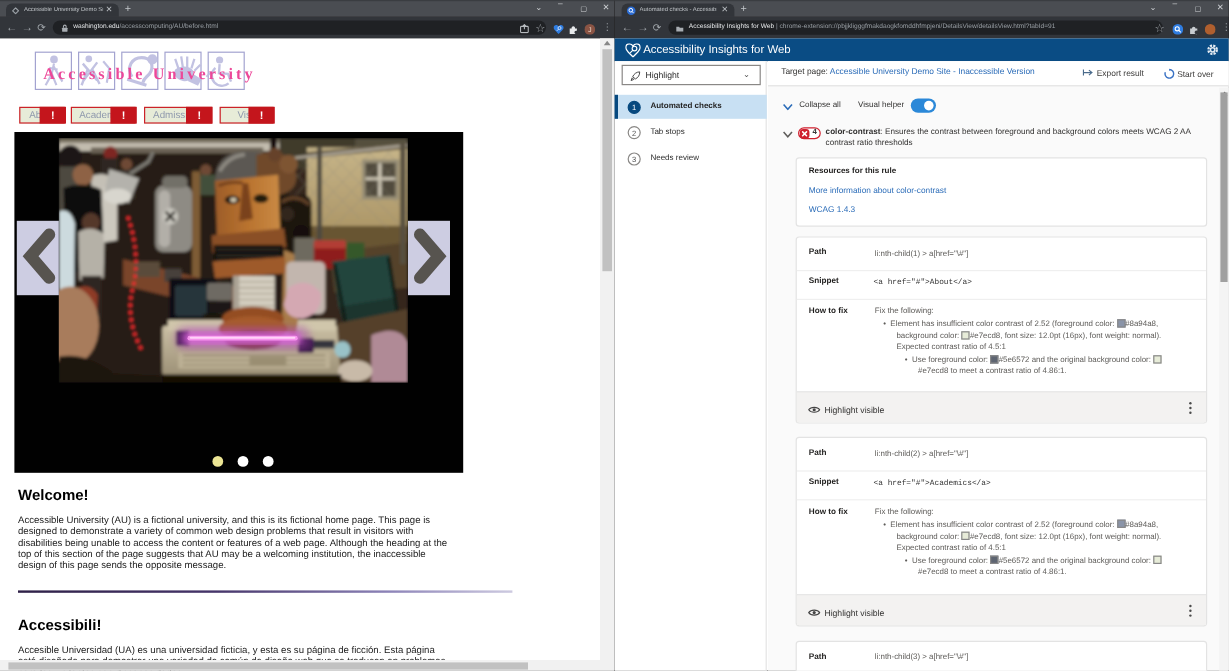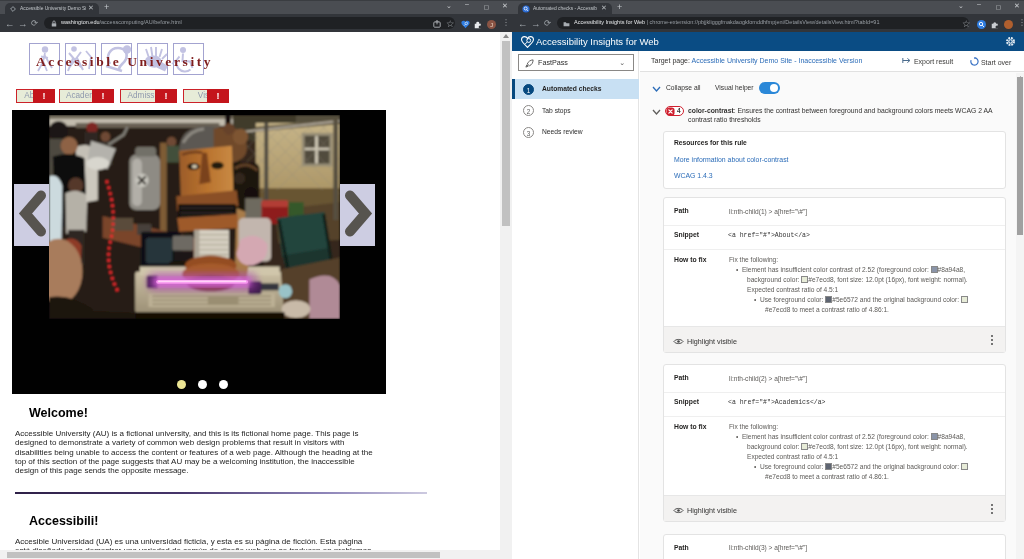--- a/index.html
+++ b/index.html
@@ -27,31 +27,31 @@
 .page { position:absolute; top:31.5px; left:0; right:0; bottom:0; background:#fff; }
 
 
 .vsb { position:absolute; width:12px; background:#f1f1f1; }
 .vsb .thumb { position:absolute; left:2px; width:8px; background:#c1c1c1; }
 .hsb { position:absolute; height:9px; background:#f1f1f1; }
 .hsb .thumb { position:absolute; top:1.5px; height:6px; background:#c1c1c1; }
 
 
 .logosq { position:absolute; top:11.5px; width:31px; height:32px; border:1px solid #a3a3d0; }
-#logotext { position:absolute; left:36px; top:22px; font-family:"Liberation Serif", serif; font-weight:bold; font-size:13.5px; letter-spacing:2.6px; color:#7f1d1d; white-space:nowrap; }
+#logotext { position:absolute; left:36px; top:22px; font-family:"Liberation Serif", serif; font-weight:bold; font-size:13.5px; letter-spacing:2.6px; color:#ec4899; white-space:nowrap; }
 .navbtn { position:absolute; top:57.5px; height:14px; border:1px solid #cc2229; background:#e7ecd8; color:#8f99ad; font-size:8.2px; text-align:center; line-height:12px; overflow:hidden; }
 .badge { position:absolute; top:57.5px; height:14px; width:22px; background:#c4151c; color:#fff; font-size:9px; font-weight:bold; text-align:center; line-height:14px; }
 
 #carousel { position:absolute; left:12px; top:78.5px; width:374px; height:284px; background:#010101; }
 #photo { position:absolute; left:37px; top:4.5px; width:291px; height:204px; }
 .arrowbox { position:absolute; top:74px; width:35px; height:62px; background:#cdcde2; }
 .caption { position:absolute; left:0; width:374px; top:224px; color:#d2d7dc; font-size:12.4px; line-height:14.8px; text-align:center; }
 .dot { position:absolute; top:270px; width:9px; height:9px; border-radius:50%; background:#fff; }
 
-.lh1 { position:absolute; left:29px; font-size:12.5px; font-weight:bold; color:#000; }
+.lh1 { position:absolute; left:15px; font-size:12.5px; font-weight:bold; color:#000; }
 .lpara { position:absolute; left:15px; width:363px; font-size:8px; line-height:9.3px; color:#1c1c1c; }
 #divider { position:absolute; left:15px; top:460px; width:412px; height:2.5px; background:linear-gradient(to right, #2e2047, #46356a 40%, #8d84b8 75%, #cdcae0 100%); }
 
 
 #aihead { position:absolute; left:0; top:0.5px; width:512px; height:19px; background:#0a4c84; color:#fff; }
 #aihead .t { position:absolute; left:24px; top:4px; font-size:9.5px; }
 #sidebar { position:absolute; left:0; top:19.5px; width:127px; bottom:0; background:#fff; border-right:1px solid #e4e4e4; }
 #fastpass { position:absolute; left:6px; top:3px; width:116px; height:17px; border:1px solid #8a8886; background:#fff; font-size:7.2px; color:#2b2b2b; line-height:16px; }
 .navitem { position:absolute; left:0; width:127px; height:20px; font-size:6.7px; color:#2b2b2b; }
 .navitem .num { position:absolute; left:11px; top:4.5px; width:11px; height:11px; border:1px solid #8a8886; border-radius:50%; text-align:center; line-height:11px; font-size:6.3px; color:#555; }
@@ -431,21 +431,21 @@
               <circle cx="10" cy="10" r="6.4" stroke-width="3.4" stroke-dasharray="3.35 1.7"></circle>
               <circle cx="10" cy="10" r="3.2" stroke-width="2.2"></circle>
             </g>
           </svg>
     </div>
     <div id="sidebar">
       <div id="fastpass">
         <svg class="abs" style="left:6px; top:4px;" width="9" height="9" viewBox="0 0 10 10">
               <path d="M9 1 C6 1 3.5 3 2.5 5.5 L5 7.5 C7.5 6.5 9 4 9 1 Z M2 6.5 L1 9 L3.5 8 Z" fill="none" stroke="#444" stroke-width="0.9"></path>
             </svg>
-        <span style="position:absolute; left:19px;">FastPass</span>
+        <span style="position:absolute; left:19px;">Highlight</span>
         <span style="position:absolute; right:8px; top:0; font-size:7px; color:#555;">⌄</span>
       </div>
       <div class="navitem" id="nav1" style="top:28px;">
             <div class="accent"></div>
             <div class="num">1</div>
             <div class="lbl">Automated checks</div>
           </div>
       <div class="navitem" style="top:49.5px;">
             <div class="num">2</div>
             <div class="lbl">Tab stops</div>

